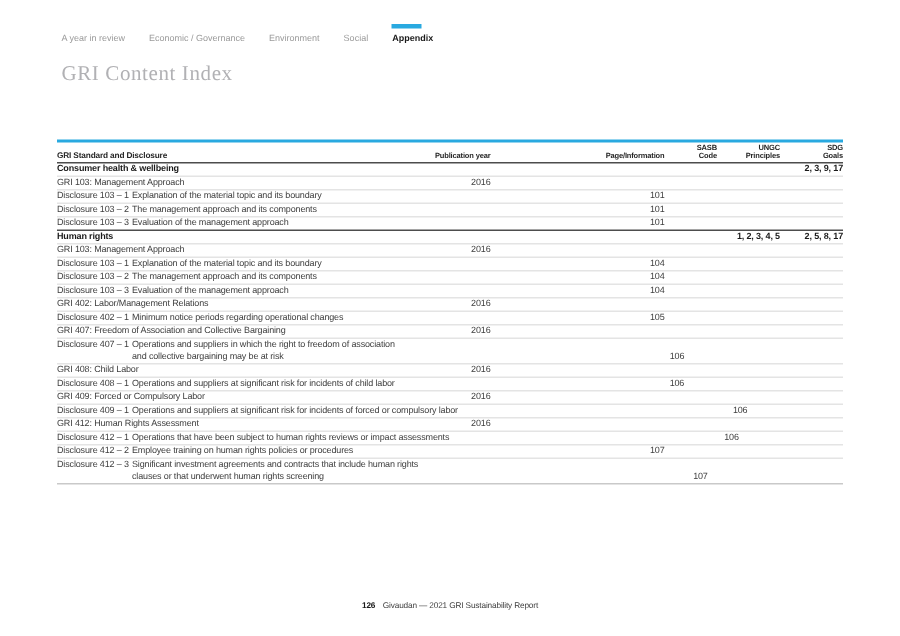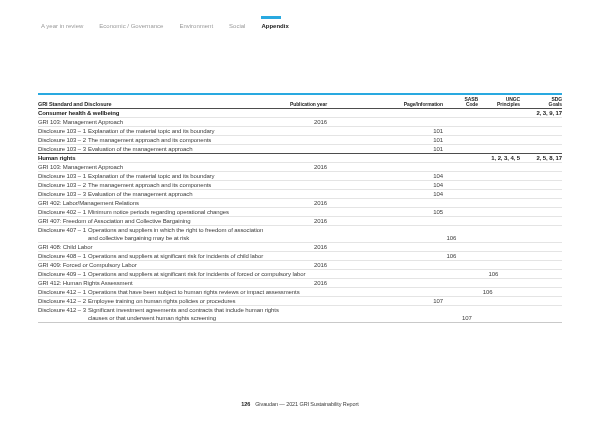--- a/index.html
+++ b/index.html
@@ -48,20 +48,21 @@
 <div class="page">
 
   <div class="nav" id="nav">
       <div class="nav-item"><span>A year in review</span></div>
       <div class="nav-item"><span>Economic / Governance</span></div>
       <div class="nav-item"><span>Environment</span></div>
       <div class="nav-item"><span>Social</span></div>
       <div class="nav-item active"><span class="tabbar"></span><span>Appendix</span></div>
     </div>
 
+  <div class="title">GRI Content Index</div>
 
   <div class="gri-table">
     <div class="thead grid" id="thead">
         <div class="h left">GRI Standard and Disclosure</div>
         <div class="h ">Publication year</div>
         <div class="h ">Page/Information</div>
         <div class="h ">SASB<br>Code</div>
         <div class="h ">UNGC<br>Principles</div>
         <div class="h ">SDG<br>Goals</div>
       </div>

